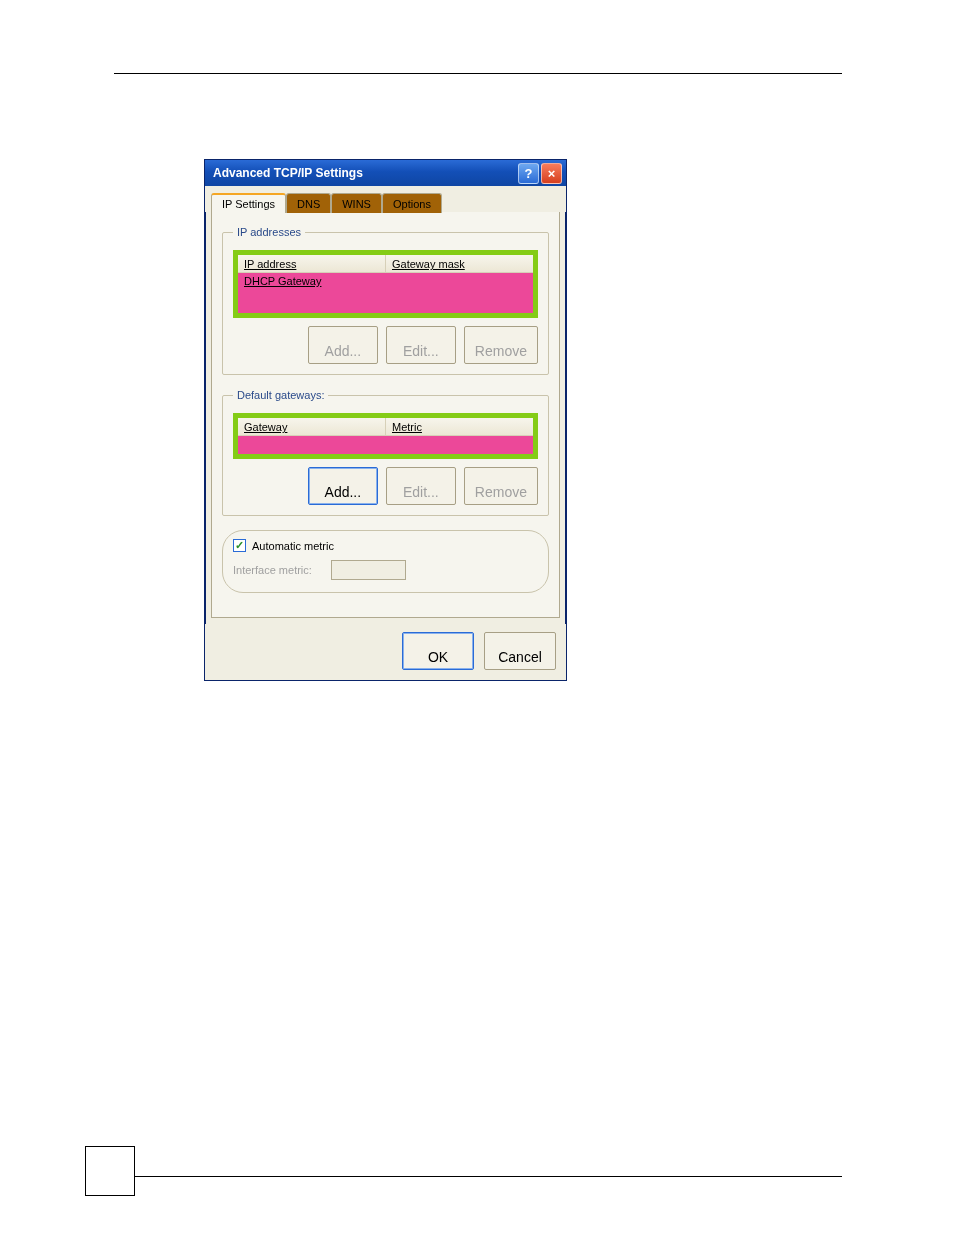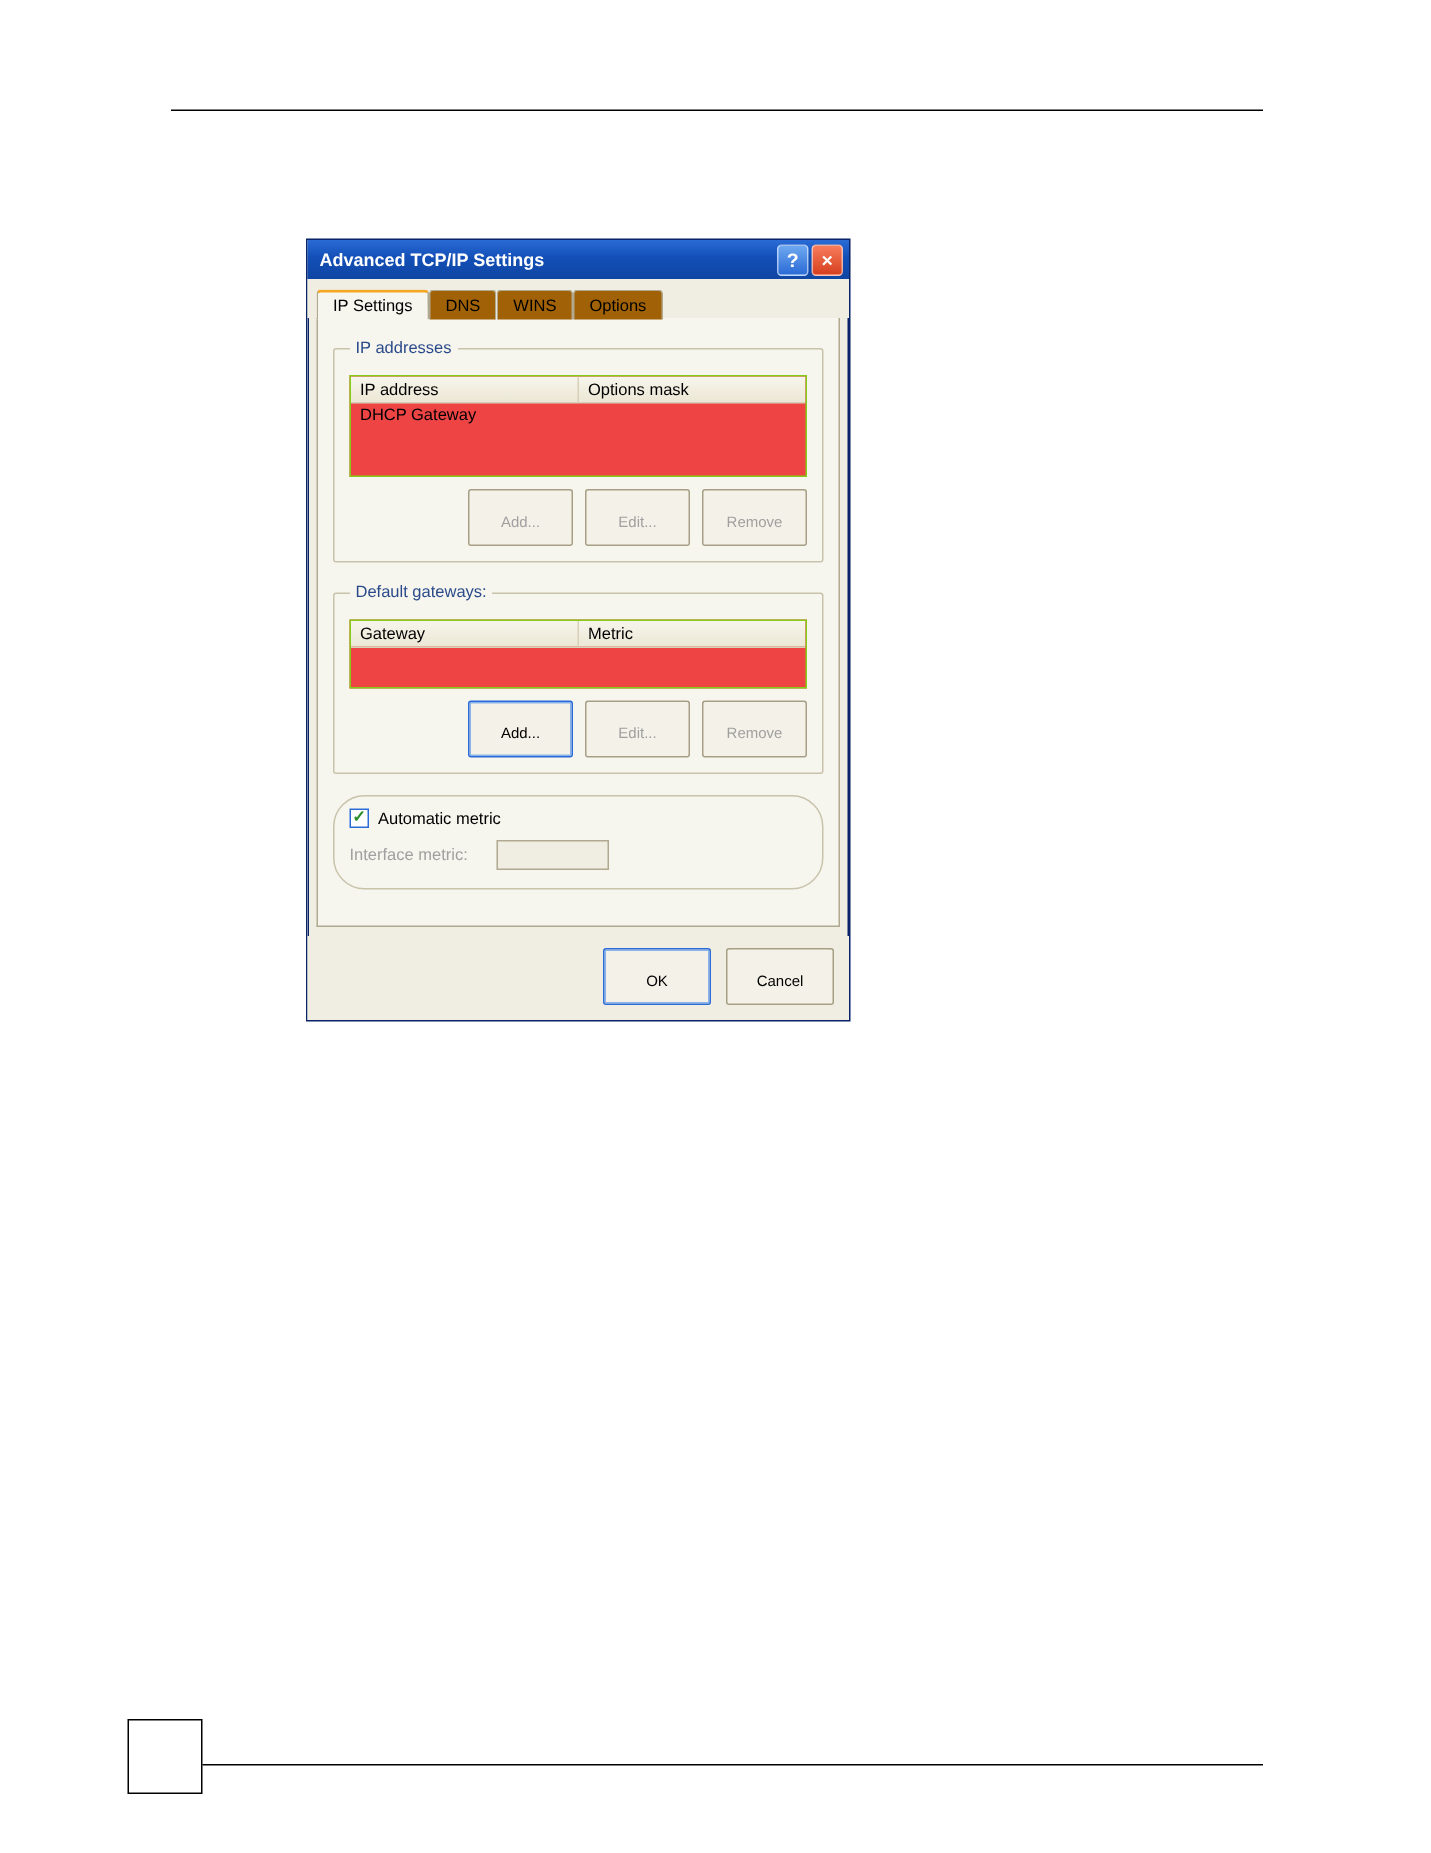--- a/index.html
+++ b/index.html
@@ -120,25 +120,26 @@
     padding: 12px 10px 10px 10px;
     position: relative;
   }
   fieldset.group > legend {
     padding: 0 4px;
     font-size: 11px;
     color: #2a4a8a;
   }
 
   .listview {
-    border: 1px solid #84cc16;
-    background: #ef4444;
+    border: 5px solid #84cc16;
+    background: #ec4899;
     height: 68px;
     overflow: hidden;
     margin-bottom: 8px;
+    text-decoration: underline;
   }
   .lv-header {
     display: flex;
     background: linear-gradient(to bottom, #f7f5ec 0%, #ece7d5 100%);
     height: 18px;
     border-bottom: 1px solid #d7d0b8;
     font-size: 11px;
   }
   .lv-col {
     padding: 2px 6px;
@@ -155,21 +156,21 @@
     justify-content: flex-end;
     gap: 8px;
   }
   button.winbtn {
     min-width: 70px;
     height: 38px;
     background: #f4f2e8;
     border: 1px solid #a79f85;
     border-radius: 2px;
     font-family: inherit;
-    font-size: 10px;
+    font-size: 14px;
     padding: 16px 10px;
     color: #000;
   }
   button.winbtn:disabled {
     color: #a0a0a0;
   }
   button.winbtn.default {
     border: 1px solid #2a6bd6;
     box-shadow: 0 0 0 1px #89b1ec inset;
   }
@@ -244,21 +245,21 @@
     <div class="tab">Options</div>
   </div>
 
   <div class="tabpanel">
 
     <fieldset class="group">
       <legend>IP addresses</legend>
       <div class="listview">
         <div class="lv-header">
           <div class="lv-col c1">IP address</div>
-          <div class="lv-col c2">Options mask</div>
+          <div class="lv-col c2">Gateway mask</div>
         </div>
         <div class="lv-body">
           <div class="lv-row">DHCP Gateway</div>
         </div>
       </div>
       <div class="btnrow">
         <button class="winbtn" disabled="">Add...</button>
         <button class="winbtn" disabled="">Edit...</button>
         <button class="winbtn" disabled="">Remove</button>
       </div>

